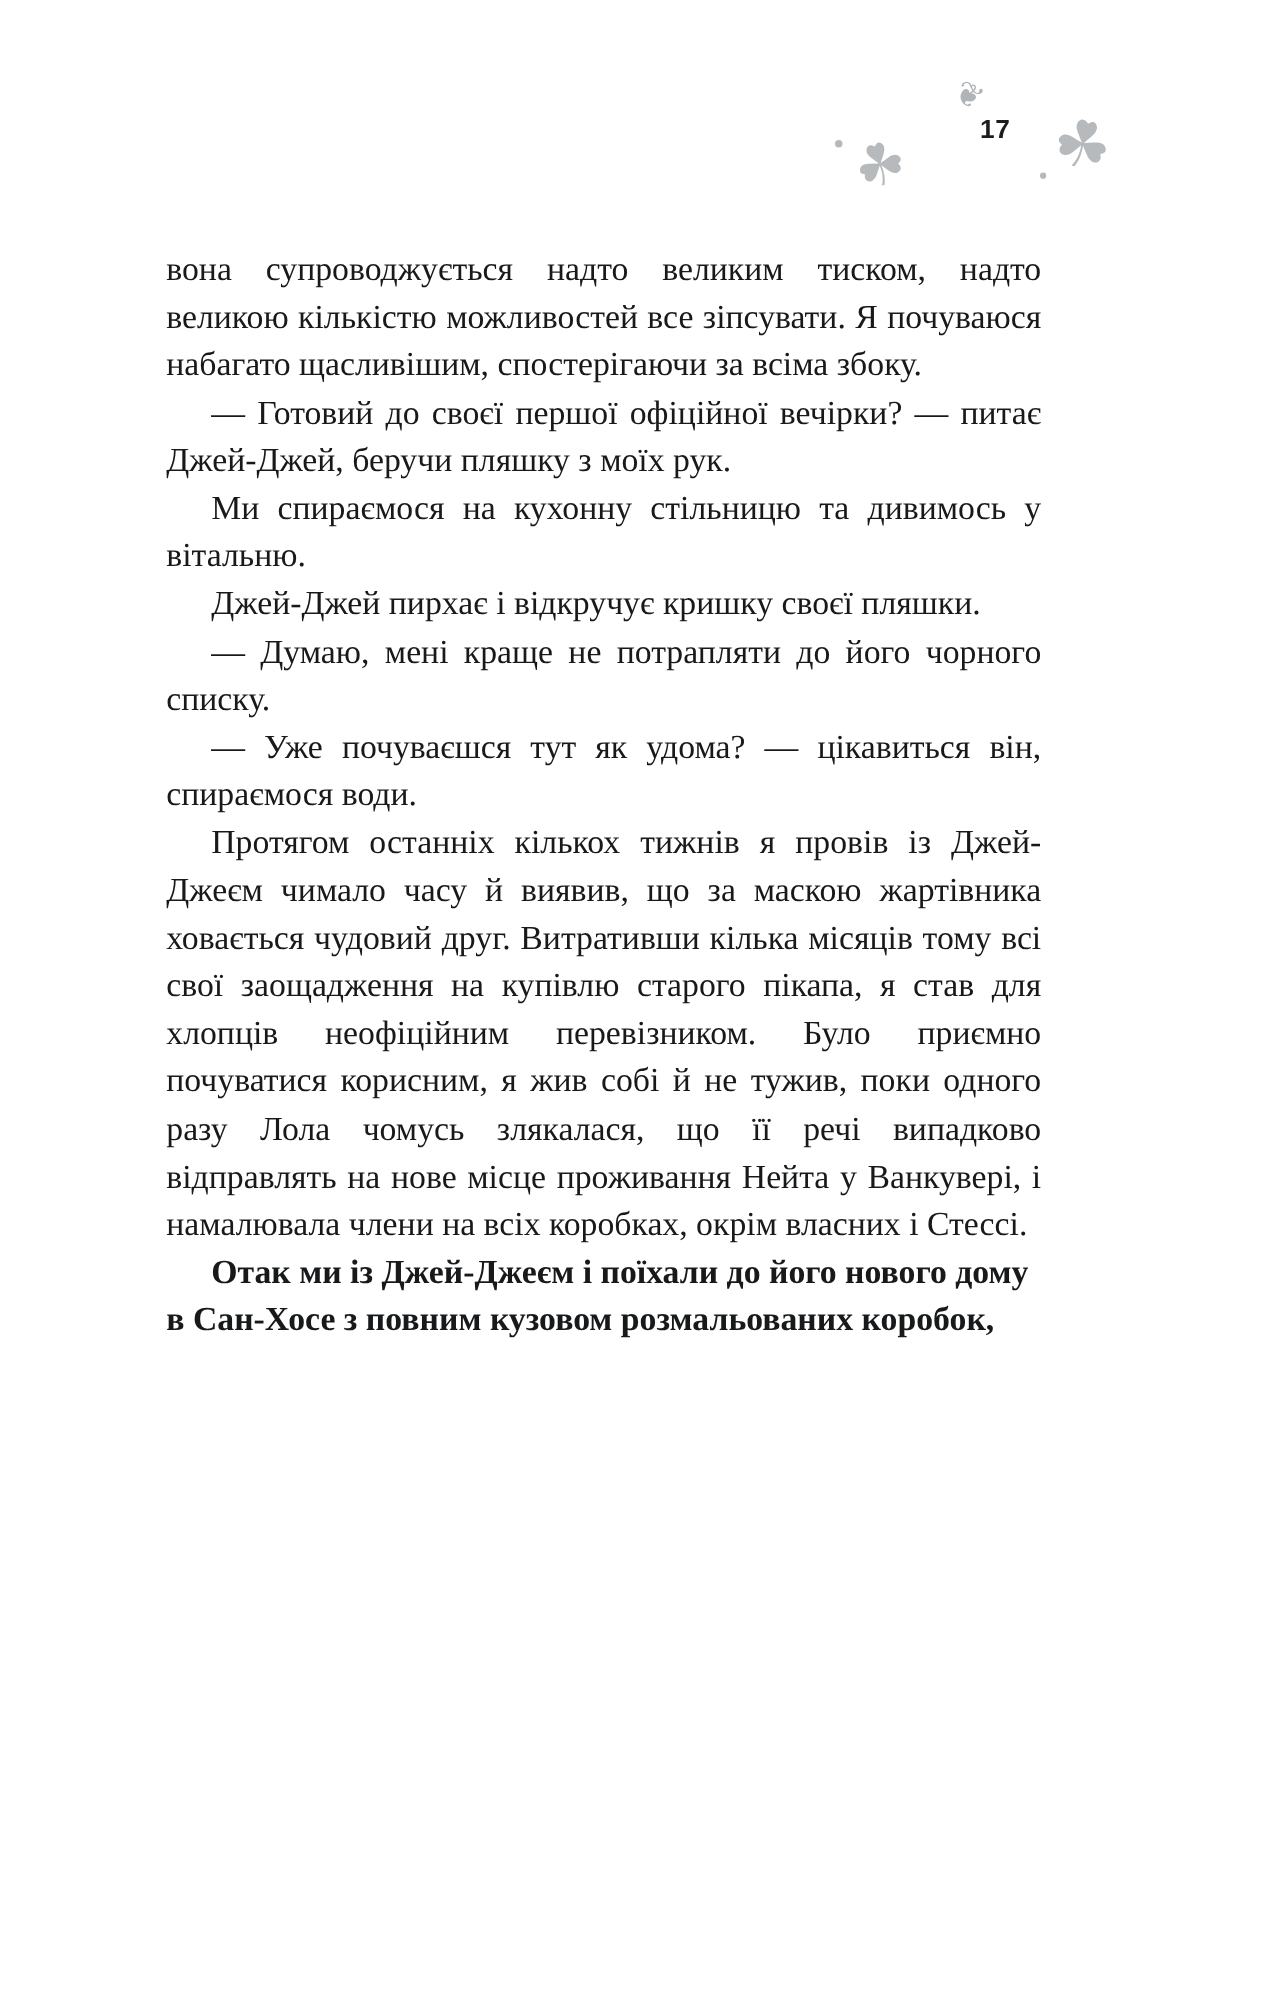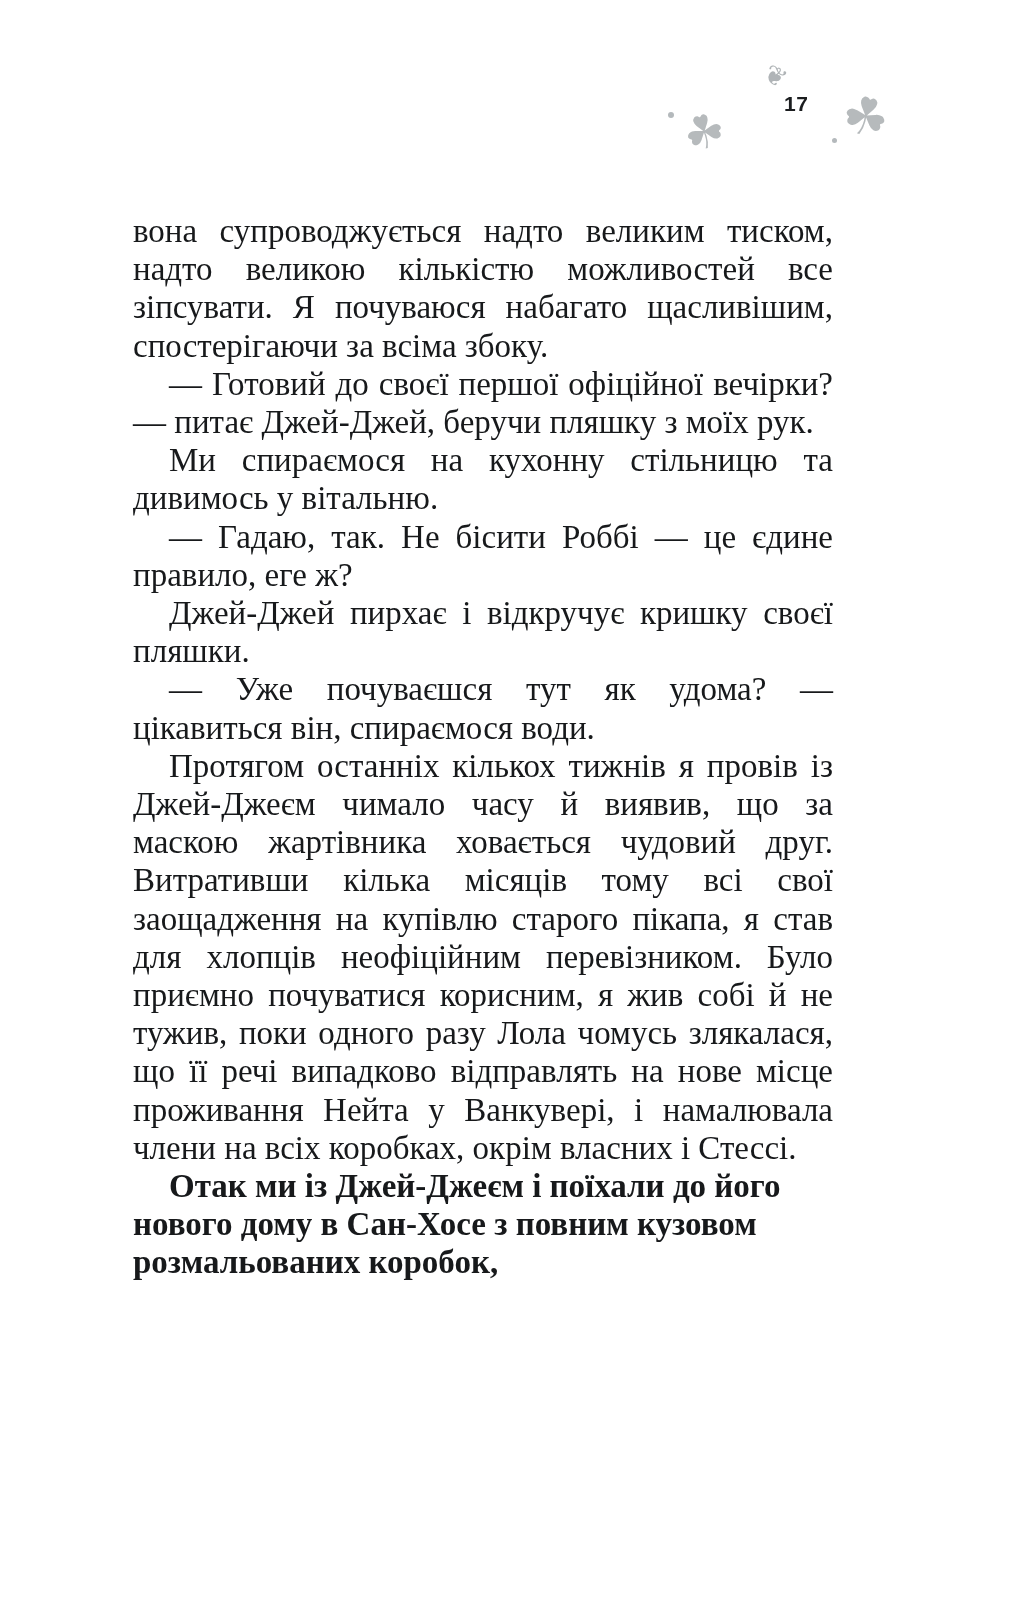--- a/index.html
+++ b/index.html
@@ -74,23 +74,23 @@
     border-radius: 50%;
     background: #b4b9bc;
   }
   .dot.d1 { left: 12px; top: 42px; }
   .dot.d2 { left: 176px; top: 68px; width: 5px; height: 5px; }
 
   
   .text-block {
     position: absolute;
     left: 133px;
-    top: 212px;
+    top: 196px;
     width: 700px;
-    font-size: 33px;
+    font-size: 27px;
     line-height: 38.2px;
     text-align: justify;
     text-justify: inter-word;
     color: #17191b;
   }
   .text-block p {
     margin: 0;
     text-indent: 0;
     hyphens: manual;
   }
@@ -113,20 +113,20 @@
     <span class="leaf small-leaf">❦</span>
     <span class="leaf maple-left">☘</span>
     <span class="leaf maple-right">☘</span>
     <span class="page-number">17</span>
   </div>
 
   <div class="text-block">
     <p>вона супроводжується надто великим тиском, надто великою кількістю можливостей все зіпсувати. Я почува­юся набагато щасливішим, спостерігаючи за всіма збоку.</p>
     <p class="indent">— Готовий до своєї першої офіційної вечірки? — питає Джей-Джей, беручи пляшку з моїх рук.</p>
     <p class="indent">Ми спираємося на кухонну стільницю та дивимось у вітальню.</p>
-    <p class="indent">— Гадаю, так. Не бісити Роббі — це єдине правило, еге ж?</p>
     <p class="indent">Джей-Джей пирхає і відкручує кришку своєї пляшки.</p>
+    <p class="indent">— Думаю, мені краще не потрапляти до його чор­ного списку.</p>
     <p class="indent">— Уже почуваєшся тут як удома? — цікавиться він, спираємося води.</p>
     <p class="indent">Протягом останніх кількох тижнів я провів із Джей-Джеєм чимало часу й виявив, що за маскою жартівни­ка ховається чудовий друг. Витративши кілька місяців тому всі свої заощадження на купівлю старого пікапа, я став для хлопців неофіційним перевізником. Було приємно почуватися корисним, я жив собі й не тужив, поки одного разу Лола чомусь злякалася, що її речі випадково відправлять на нове місце проживання Ней­та у Ванкувері, і намалювала члени на всіх коробках, окрім власних і Стессі.</p>
     <p class="indent">Отак ми із Джей-Джеєм і поїхали до його нового дому в Сан-Хосе з повним кузовом розмальованих коробок,</p>
   </div>
 
 </div>
 
 </body></html>

